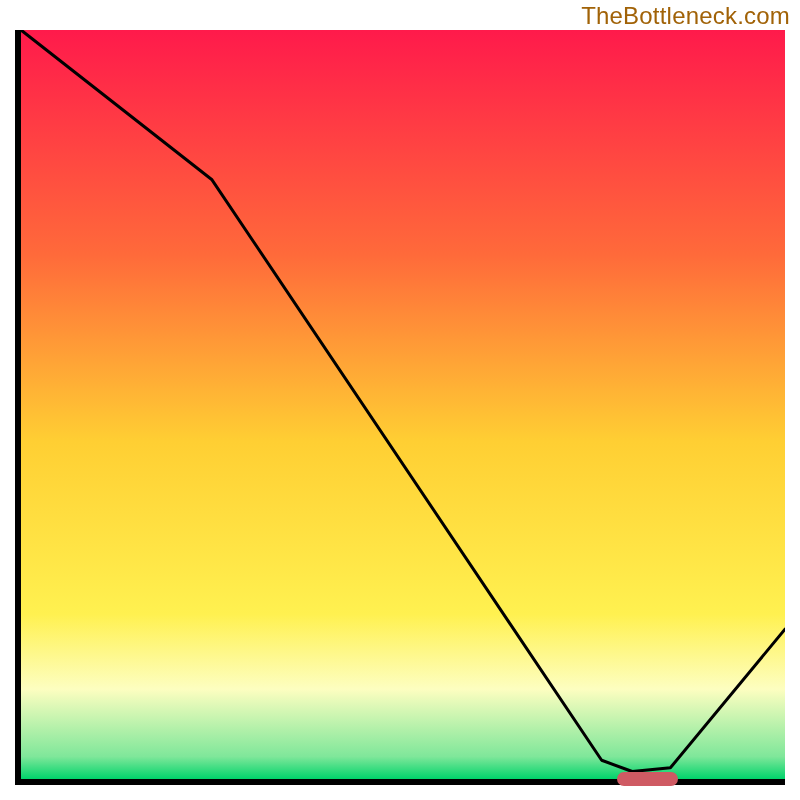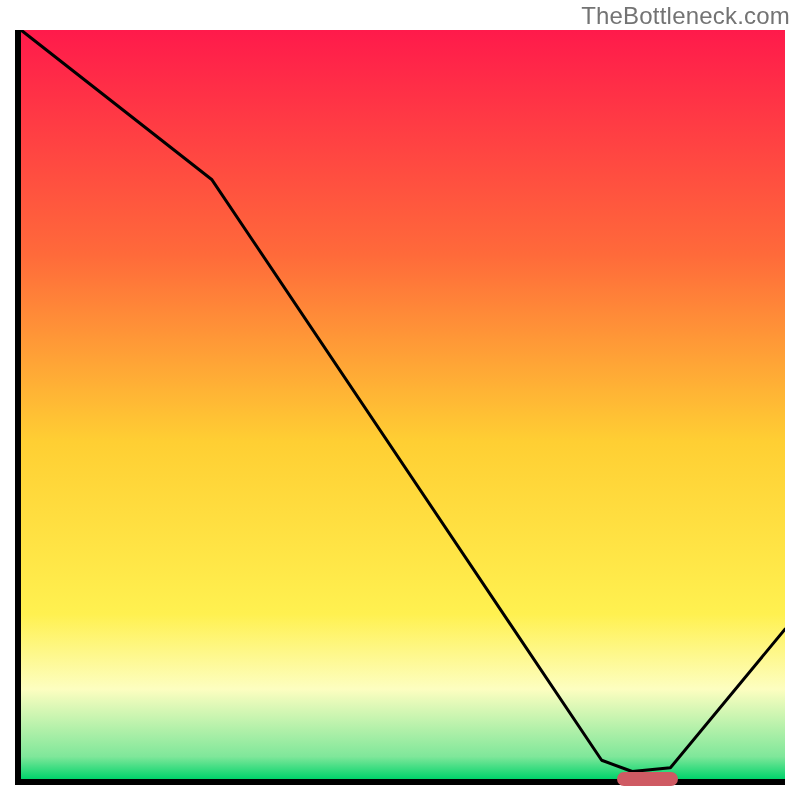--- a/index.html
+++ b/index.html
@@ -14,21 +14,21 @@
     position: relative;
     width: 800px;
     height: 800px;
   }
   .watermark {
     position: absolute;
     top: 2px;
     right: 10px;
     font-size: 24px;
     font-weight: 400;
-    color: #737373;
+    color: #a16207;
     letter-spacing: 0.2px;
   }
   .plot-area {
     position: absolute;
     left: 15px;
     top: 30px;
     width: 770px;
     height: 755px;
     border-left: 6px solid #000;
     border-bottom: 6px solid #000;

